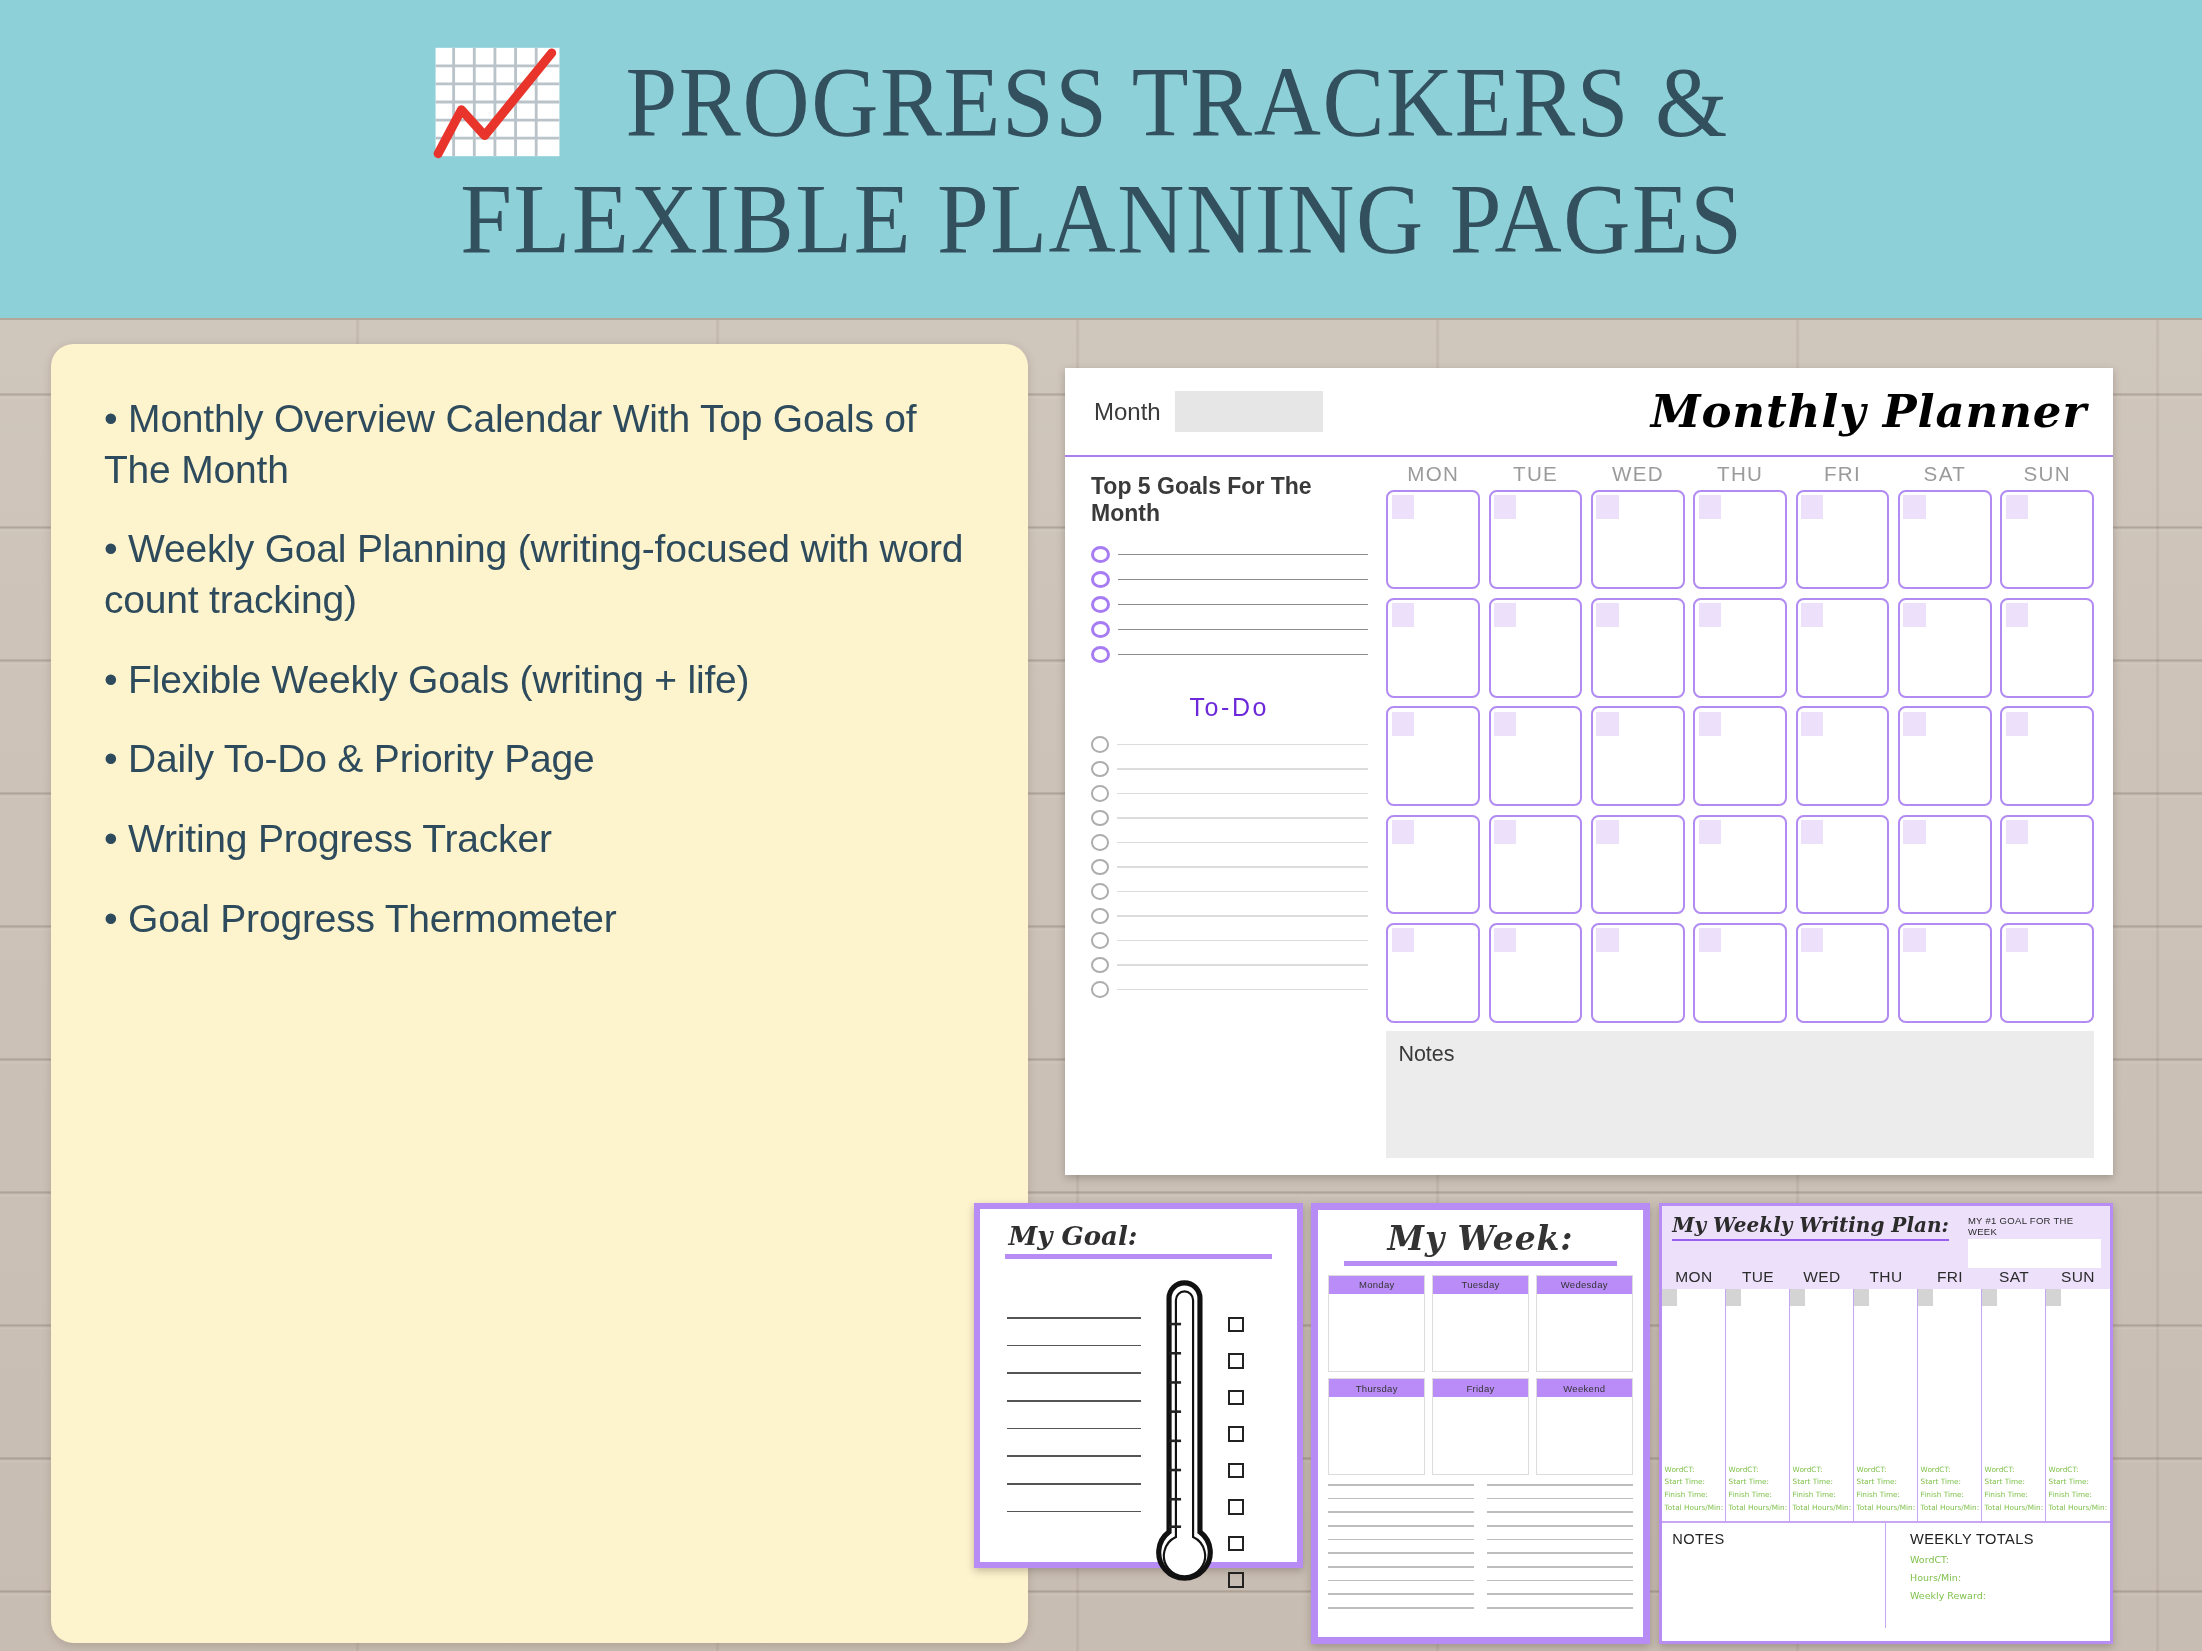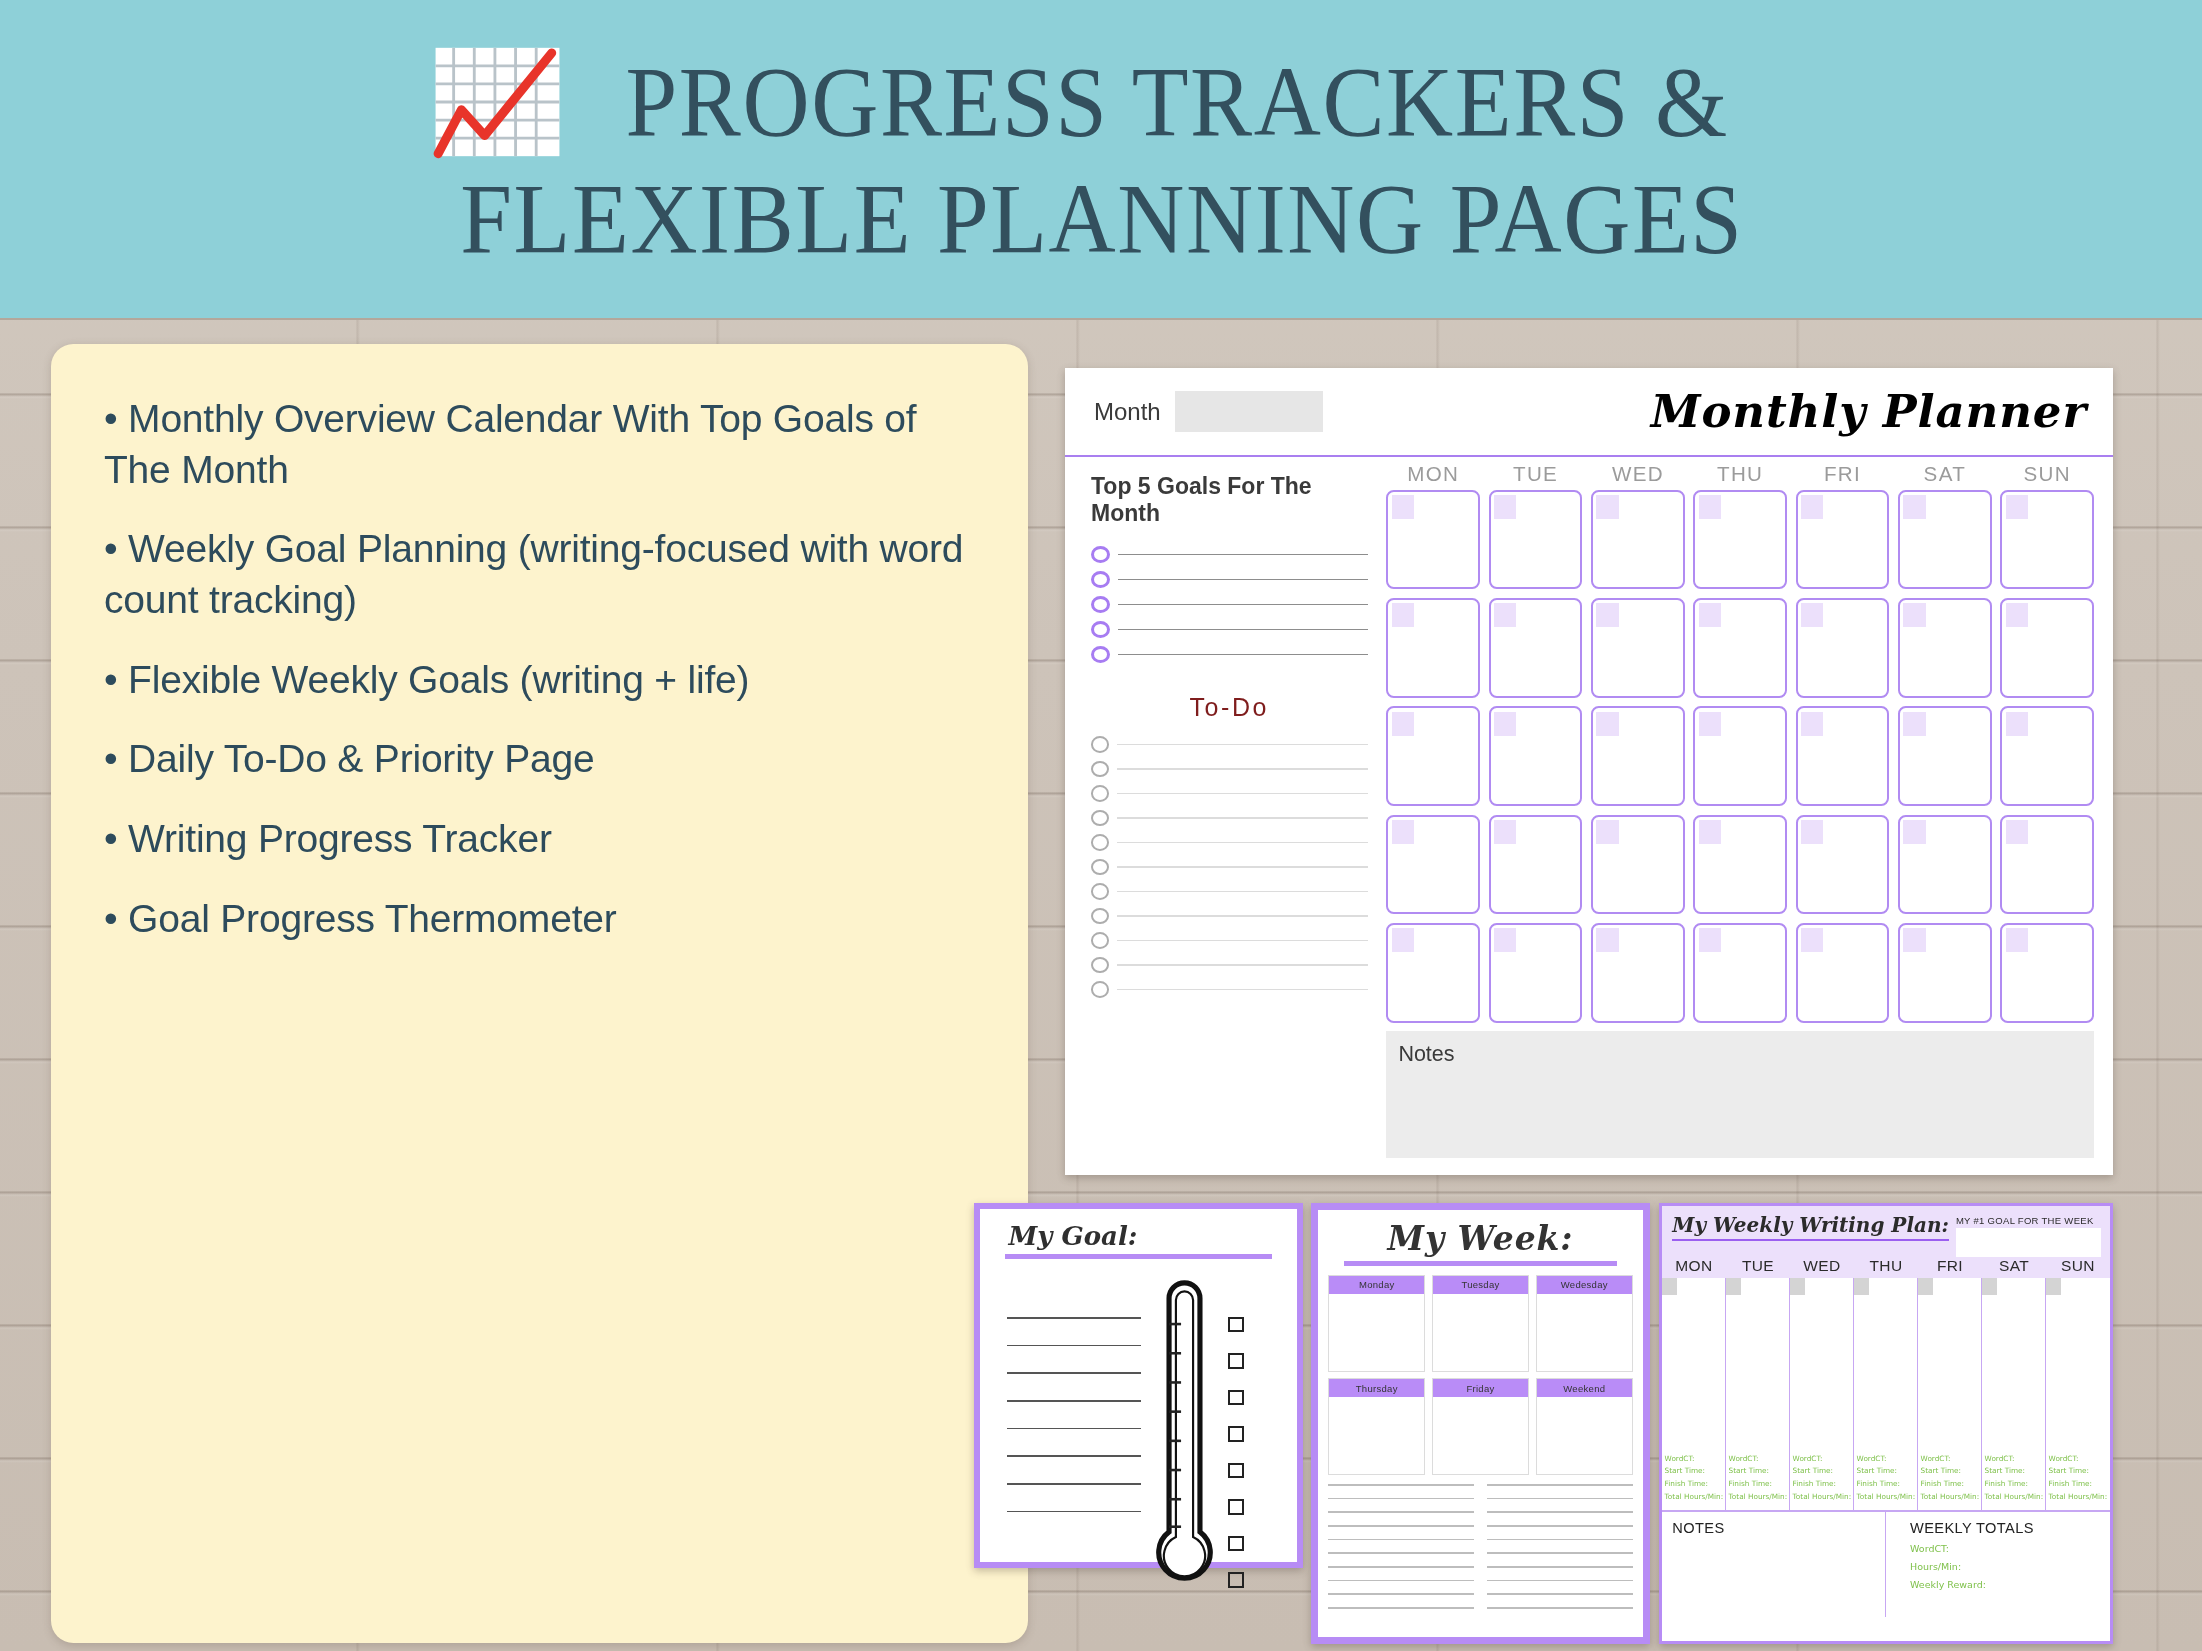--- a/index.html
+++ b/index.html
@@ -97,21 +97,21 @@
     font-style: italic; font-weight: bold;
     font-size: 45px; color: #000000;
     letter-spacing: 0.9px;
   }
   #mp-body { display: flex; height: calc(100% - 92px); }
   #mp-left { width: 318px; padding: 15.5px 15.5px 8.6px 26px; }
   .mp-goals-title { font-size: 23px; font-weight: bold; color: #3a3a3a; margin-bottom: 15.5px; }
   .goal-row { display: flex; align-items: center; gap: 7.7px; height: 25px; }
   .goal-bullet { width: 19px; height: 17px; border: 3px solid #a77cf2; border-radius: 50%; flex:0 0 auto; }
   .goal-line { flex: 1; height: 1.7px; background: #8d8d8d; }
-  .todo-title { text-align: center; font-size: 25px; color: #7f1d1d; letter-spacing: 2.6px; margin: 26px 0 10.3px 0; }
+  .todo-title { text-align: center; font-size: 25px; color: #6d28d9; letter-spacing: 2.6px; margin: 26px 0 10.3px 0; }
   .todo-row { display: flex; align-items: center; gap: 7.7px; height: 24.5px; }
   .todo-bullet { width: 18px; height: 16.3px; border: 2.6px solid #adadad; border-radius: 50%; flex:0 0 auto; }
   .todo-line { flex: 1; height: 1.7px; background: #dcdcdc; }
 
   #mp-right { flex: 1; padding: 5.2px 19px 13.8px 3.4px; display: flex; flex-direction: column; }
   .cal-dow-row { display: grid; grid-template-columns: repeat(7,1fr); gap: 8.6px; margin-bottom: 3.4px; }
   .cal-dow { text-align: center; font-size: 20.6px; color: #9b9b9b; letter-spacing: 1.3px; }
   .cal-grid { display: grid; grid-template-columns: repeat(7,1fr); grid-template-rows: repeat(5,1fr);
               gap: 8.6px; flex: 1 1 auto; }
   .cal-cell { border: 2.6px solid #b18bf2; border-radius: 7.7px; position: relative; background: #fff; }
@@ -149,21 +149,21 @@
                  padding: 3.4px 0; letter-spacing: 0.3px; }
   .week-cell-b { height: 77px; background: #fff; }
   .week-notes { display: grid; grid-template-columns: 1fr 1fr; gap: 13.8px; margin-top: 8.6px; }
   .wn-col .wnl { height: 1.7px; background: #bdbdbd; margin-bottom: 12px; }
 
   
   #writing-sheet {
     left: 1659px; top: 1203px; width: 454px; height: 441px;
     border: 3.4px solid #b78cf5;
   }
-  #wp-head { background: #ece0fb; padding: 6.9px 8.6px 0 10.3px; display: flex; align-items: flex-start; gap: 7px; }
+  #wp-head { background: #ece0fb; padding: 6.9px 8.6px 0 10.3px; display: flex; align-items: flex-start; gap: 19px; }
   .wp-title-wrap { flex: 0 0 auto; }
   .wp-title { font-family: "DejaVu Serif", serif; font-style: italic; font-weight: bold;
               font-size: 20px; color: #2b2b2b; }
   .wp-title-rule { height: 2.6px; background: #9b5ff0; margin-top: 1.7px; }
   .wp-goal-wrap { flex: 1; padding-top: 1.7px; }
   .wp-goal-label { font-size: 9.5px; color: #2b2b2b; letter-spacing: 0.3px; }
   .wp-goal-box { height: 29px; background: #fff; margin-top: 2.6px; }
   .wp-dow-row { display: grid; grid-template-columns: repeat(7,1fr); background: #ece0fb; padding-bottom: 2.6px; }
   .wp-dow { text-align: center; font-size: 15.5px; color: #2b2b2b; letter-spacing: 0.4px; }
   .wp-cols { display: grid; grid-template-columns: repeat(7,1fr); height: 232px; }

